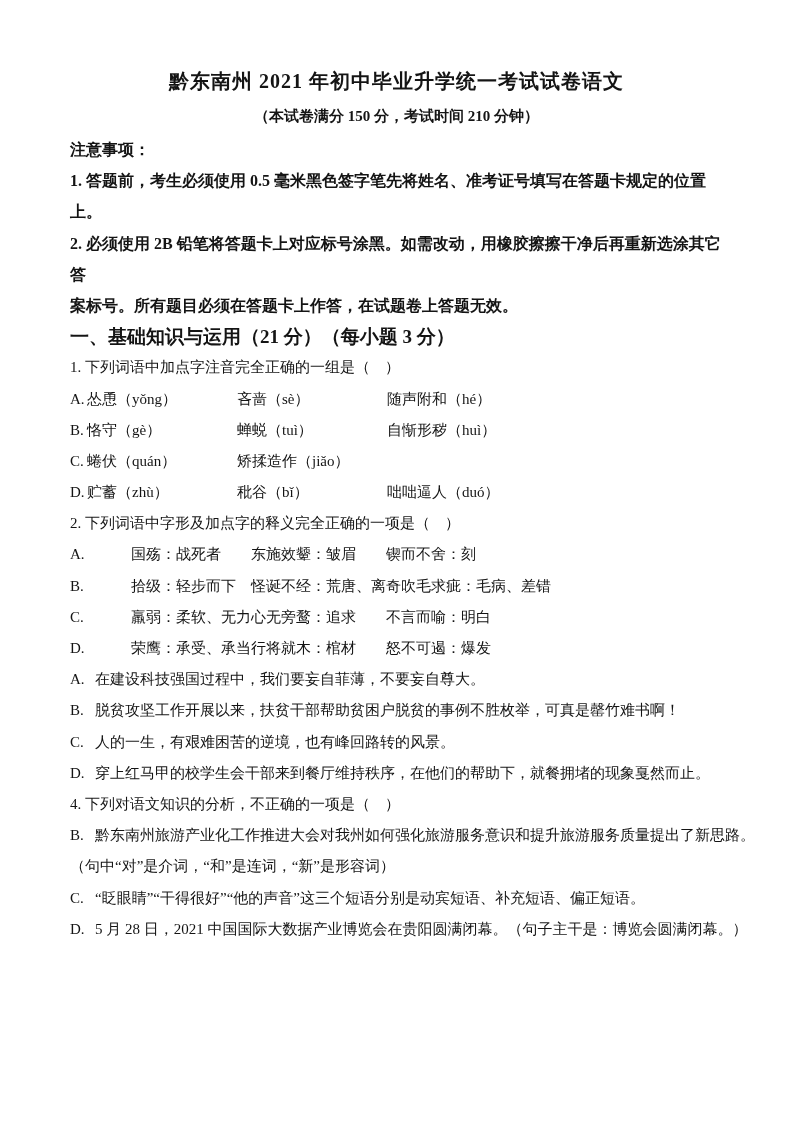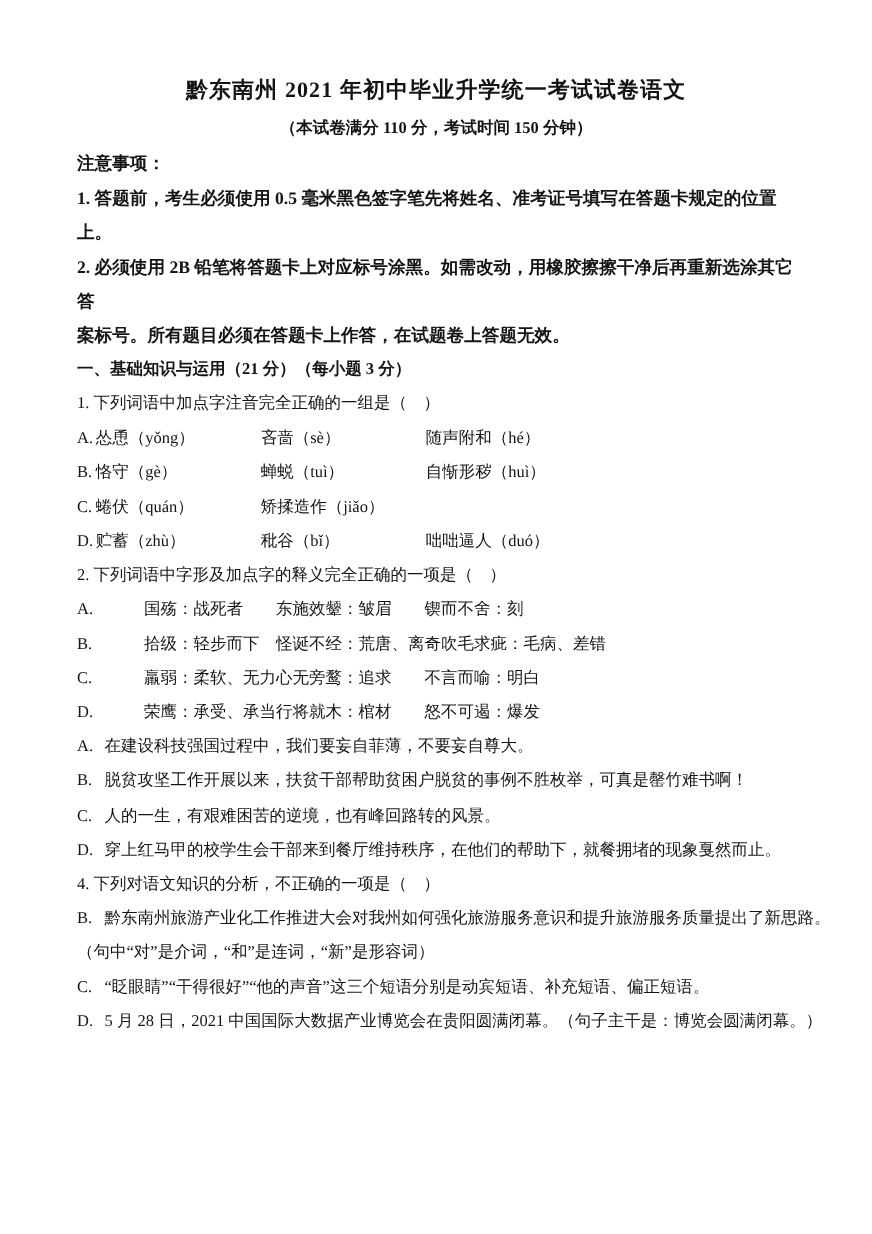--- a/index.html
+++ b/index.html
@@ -18,21 +18,21 @@
   .subtitle{
     position:absolute;top:107px;left:0;right:0;
     text-align:center;font-size:15px;font-weight:700;
   }
   .content{
     position:absolute;top:134px;left:70px;width:660px;
     font-size:15px;
   }
   .line{height:31.2px;line-height:31.2px;white-space:nowrap;}
   .bold{font-weight:700;font-size:16px;}
-  .section{font-weight:700;font-size:15px;}
+  .section{font-weight:700;font-size:19px;}
   .row{display:flex;}
   .lbl{flex:0 0 17px;}
   .q1 .c1{flex:0 0 150px;}
   .q1 .c2{flex:0 0 150px;}
   .q2 .c1{flex:0 0 120px;margin-left:44px;}
   .q2 .c2{flex:0 0 135px;}
   .c3{flex:1 1 auto;}
   .optlbl{display:inline-block;width:25px;}
   .footer{
     position:absolute;top:1064px;left:0;right:0;
@@ -40,21 +40,21 @@
     font-family:"Liberation Sans","DejaVu Sans",sans-serif;
     font-size:19px;color:#b91c1c;letter-spacing:0.5px;
   }
 </style>
 </head>
 <body>
 
 <div class="page">
 
   <div class="title">黔东南州 2021 年初中毕业升学统一考试试卷语文</div>
-  <div class="subtitle">（本试卷满分 110 分，考试时间 150 分钟）</div>
+  <div class="subtitle">（本试卷满分 150 分，考试时间 210 分钟）</div>
 
   <div class="content">
 
     <div class="line bold">注意事项：</div>
     <div class="line bold">1. 答题前，考生必须使用 0.5 毫米黑色签字笔先将姓名、准考证号填写在答题卡规定的位置</div>
     <div class="line bold">上。</div>
     <div class="line bold">2. 必须使用 2B 铅笔将答题卡上对应标号涂黑。如需改动，用橡胶擦擦干净后再重新选涂其它</div>
     <div class="line bold">答</div>
     <div class="line bold">案标号。所有题目必须在答题卡上作答，在试题卷上答题无效。</div>
 

